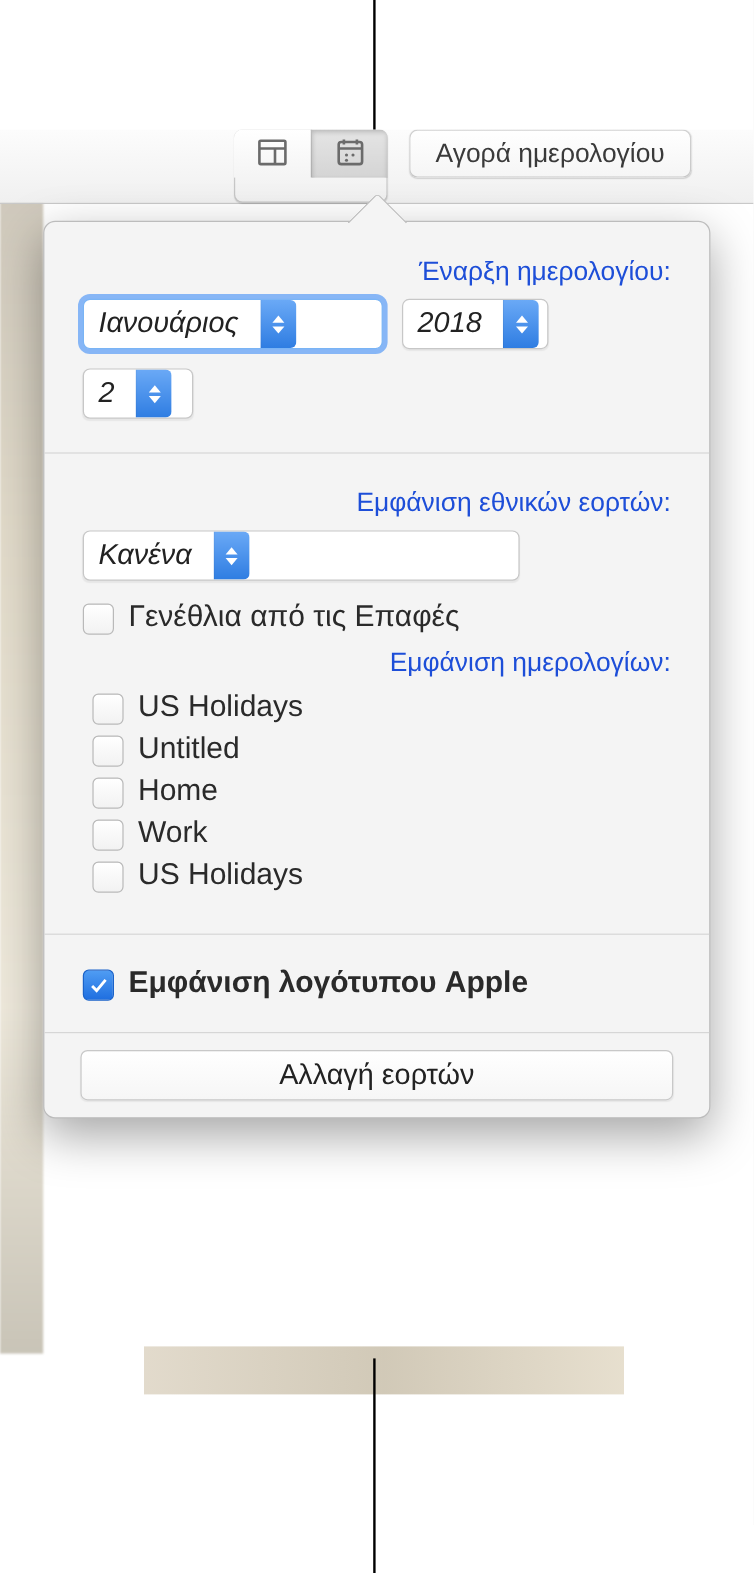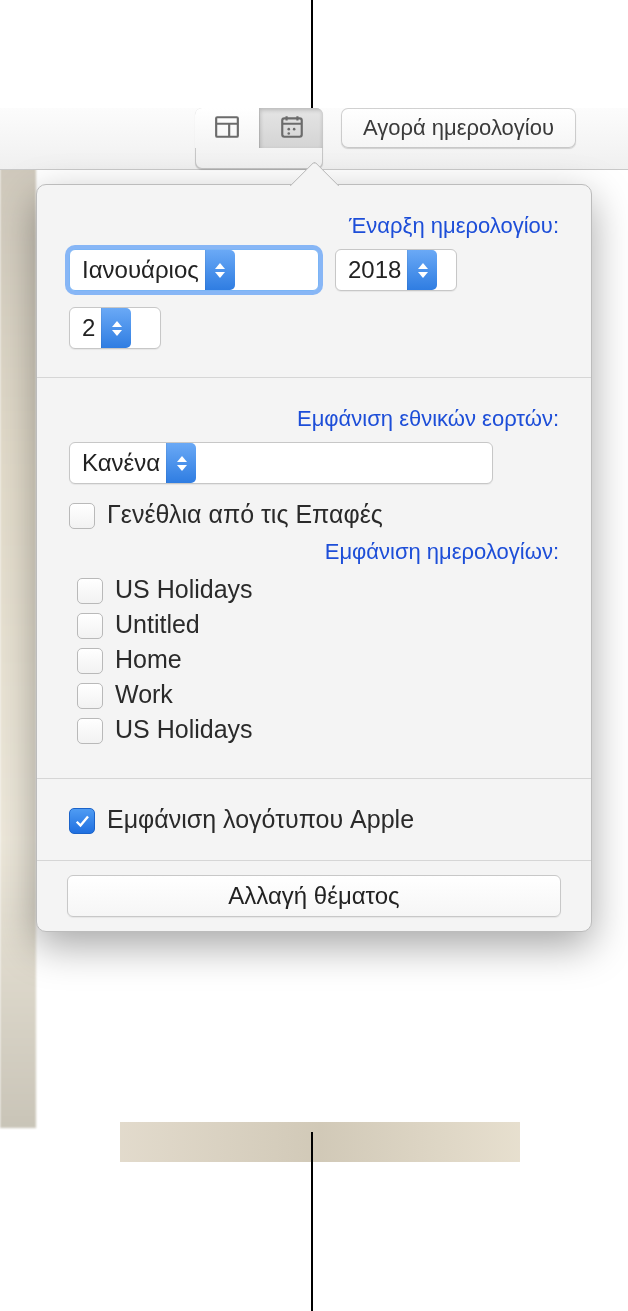--- a/index.html
+++ b/index.html
@@ -111,21 +111,21 @@
     width: 34px; height: 34px;
     background: #f4f4f4;
     border-left: 1px solid #bcbcbc;
     border-top: 1px solid #bcbcbc;
     transform: rotate(45deg);
     border-top-left-radius: 4px;
   }
 
   .section { padding: 28px 32px; }
   .section + .section { border-top: 1px solid #d6d6d6; }
-  .section.tight { padding: 20px 32px; }
+  .section.tight { padding: 20px 32px; font-weight: bold; }
   .section.tighter { padding: 14px 30px; }
 
   .lbl {
     font-size: 22px;
     color: #1d4ed8;
     margin-bottom: 10px;
     text-align: right;
   }
 
   .row { display: flex; gap: 16px; align-items: center; margin-bottom: 16px; }
@@ -142,21 +142,21 @@
     color: #222;
     cursor: pointer;
     position: relative;
     padding: 0 0 0 12px;
     box-shadow: 0 1px 1px rgba(0,0,0,0.06);
   }
   .select.focused {
     box-shadow: 0 0 0 4px rgba(88,155,247,0.7);
     border-color: #7ab4f5;
   }
-  .select .val { padding-right: 6px; white-space: nowrap; }
+  .select .val { padding-right: 18px; white-space: nowrap; font-style: italic; }
   .select .stepper {
     width: 30px; height: 100%;
     background: linear-gradient(#6aa9f6,#2f7de2);
     border-left: 1px solid rgba(0,0,0,0.05);
     border-top-right-radius: 5px;
     border-bottom-right-radius: 5px;
     display: flex; flex-direction: column; align-items: center; justify-content: center;
     gap: 3px;
   }
   .select .stepper::before,
@@ -256,21 +256,21 @@
       <div class="select" style="width:92px">
         <span class="val">2</span>
         <span class="stepper"></span>
       </div>
     </div>
   </div>
 
   <div class="section">
     <div class="lbl">Εμφάνιση εθνικών εορτών:</div>
     <div class="row">
-      <div class="select" style="width:424px">
+      <div class="select" style="width:364px">
         <span class="val">Κανένα</span>
         <span class="stepper"></span>
       </div>
     </div>
 
     <div class="checkbox-row">
       <span class="checkbox"></span>
       <span>Γενέθλια από τις Επαφές</span>
     </div>
 
@@ -304,18 +304,18 @@
       <span class="checkbox checked">
         <svg viewBox="0 0 24 24">
             <polyline points="5 13 10 18 20 6"></polyline>
           </svg>
       </span>
       <span>Εμφάνιση λογότυπου Apple</span>
     </div>
   </div>
 
   <div class="section tighter">
-    <button class="change-btn">Αλλαγή θέματος</button>
+    <button class="change-btn">Αλλαγή εορτών</button>
   </div>
 
 </div>
 
 <div class="callout-bottom"></div>
 
 </body></html>

